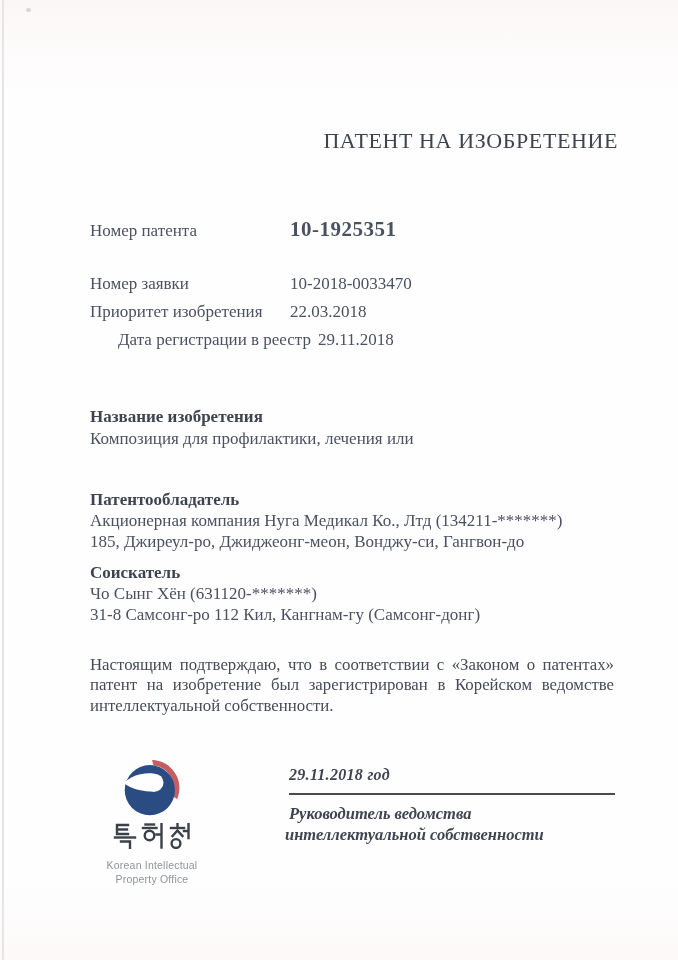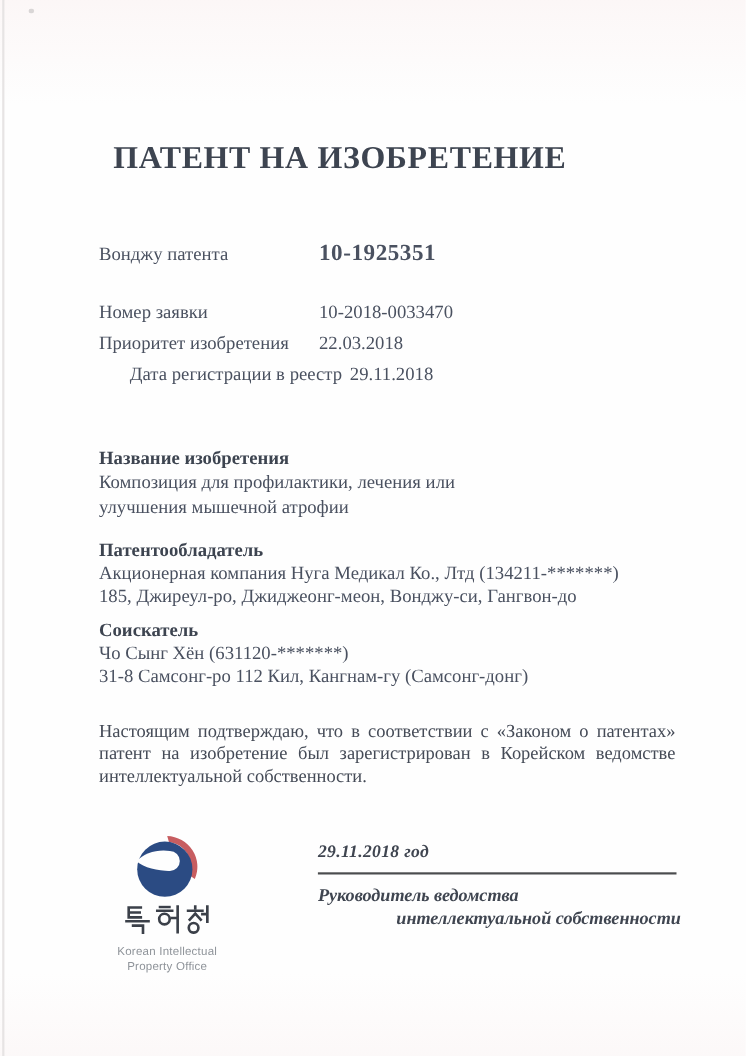--- a/index.html
+++ b/index.html
@@ -19,22 +19,22 @@
   .scan-edge {
     position: absolute; left: 2px; top: 0; width: 2px; height: 100%;
     background: #e7e4e4;
   }
   .scan-speck {
     position: absolute; left: 26px; top: 8px; width: 5px; height: 4px;
     background: #d9d6d6; border-radius: 2px;
   }
   .doc-title {
     position: absolute; top: 128px; left: 0; width: 618px;
-    text-align: center;
-    font-size: 29px; font-weight: bold; letter-spacing: 0.6px;
+    text-align: right;
+    font-size: 22px; font-weight: normal; letter-spacing: 0.6px;
     color: #3d4450;
   }
   .field-row {
     position: absolute; left: 90px; display: flex; align-items: baseline;
     font-size: 17px;
   }
   .field-row .lbl { width: 200px; flex: 0 0 200px; color: #4a5160; }
   .row-patent-number { top: 217px; }
   .row-patent-number .val { font-size: 21px; font-weight: bold; letter-spacing: 0.5px; color: #3d4450; }
   .row-application  { top: 274px; }
@@ -61,53 +61,52 @@
   .kipo-en {
     margin-top: 10px;
     font-family: "Liberation Sans", sans-serif;
     font-size: 10.5px; line-height: 13.5px; color: #8f949a; letter-spacing: 0.2px;
   }
 
   .sign-block { position: absolute; left: 289px; top: 766px; width: 330px; color: #3f4550; }
   .sign-date { font-size: 16px; font-weight: bold; font-style: italic; letter-spacing: 0.3px; }
   .sign-rule { margin-top: 9px; width: 326px; height: 0; border-top: 2px solid #4b4c4e; }
   .sign-title { margin-top: 8px; font-size: 16.5px; line-height: 21px; font-weight: bold; font-style: italic; }
-  .sign-title .l2 { margin-left: -4px; text-align: right; }
+  .sign-title .l2 { margin-left: -4px; }
 </style>
 </head>
 <body>
 
 <div class="page">
   <div class="scan-edge"></div>
   <div class="scan-speck"></div>
 
   <div class="doc-title">ПАТЕНТ НА ИЗОБРЕТЕНИЕ</div>
 
   <div class="field-row row-patent-number">
-    <span class="lbl">Вонджу патента</span>
+    <span class="lbl">Номер патента</span>
     <span class="val">10-1925351</span>
   </div>
 
   <div class="field-row row-application">
     <span class="lbl">Номер заявки</span>
     <span class="val">10-2018-0033470</span>
   </div>
   <div class="field-row row-priority">
     <span class="lbl">Приоритет изобретения</span>
     <span class="val">22.03.2018</span>
   </div>
   <div class="field-row row-registration">
     <span class="lbl">Дата регистрации в реестр</span>
     <span class="val">29.11.2018</span>
   </div>
 
   <div class="section sec-invention">
     <div class="heading">Название изобретения</div>
     <div>Композиция для профилактики, лечения или</div>
-    <div>улучшения мышечной атрофии</div>
   </div>
 
   <div class="section sec-holder">
     <div class="heading">Патентообладатель</div>
     <div>Акционерная компания Нуга Медикал Ко., Лтд (134211-*******)</div>
     <div>185, Джиреул-ро, Джиджеонг-меон, Вонджу-си, Гангвон-до</div>
   </div>
 
   <div class="section sec-applicant">
     <div class="heading">Соискатель</div>

